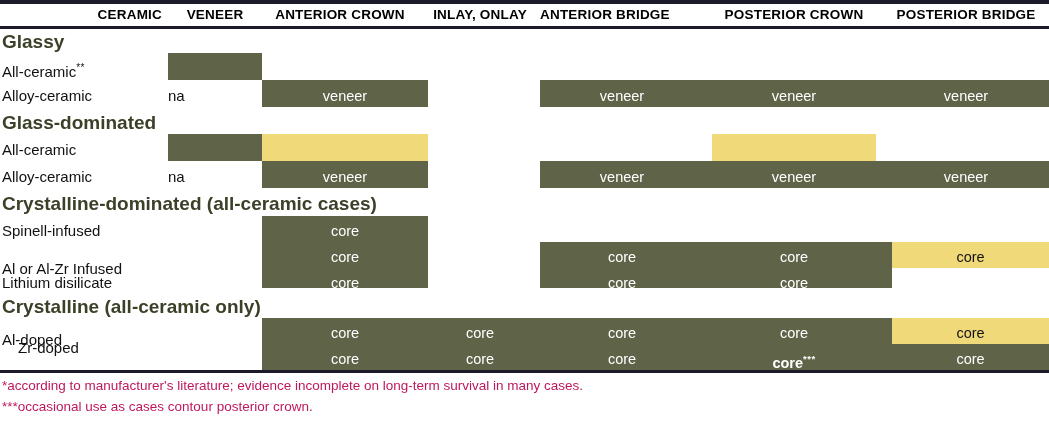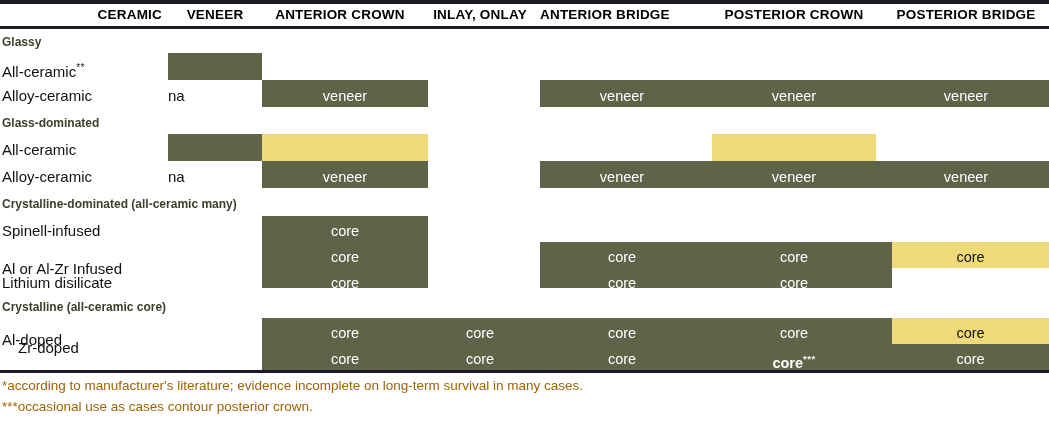--- a/index.html
+++ b/index.html
@@ -57,21 +57,21 @@
   }
   .blk.green  { background: #5f6448; }
   .blk.yellow { background: #f0d978; }
 
   
   .tlayer { position: absolute; left: 0; top: 0; width: 1049px; height: 439px; }
 
   .sec-head {
     position: absolute;
     left: 2px;
-    font-size: 12px;
+    font-size: 19px;
     font-weight: bold;
     color: #3b4028;
     white-space: nowrap;
     line-height: 20px;
   }
   .row-label {
     position: absolute;
     left: 2px;
     font-size: 15px;
     color: #111111;
@@ -107,21 +107,21 @@
   
   .footnotes {
     position: absolute;
     left: 2px;
     top: 375px;
     width: 1040px;
   }
   .fn {
     font-size: 13.5px;
     line-height: 21px;
-    color: #a16207;
+    color: #be185d;
     white-space: nowrap;
   }
   .fn .mark {
     font-size: 13.5px;
     vertical-align: baseline;
   }
 </style>
 </head>
 <body>
 
@@ -157,25 +157,25 @@
       <div class="blk yellow" style="left: 892px; top: 318px; width: 157px; height: 26px;"></div>
     </div>
 
   <div class="tlayer" id="labels-layer">
       <div class="sec-head" style="top: 32px;"><span>Glassy</span></div>
       <div class="row-label" style="top: 58px;"><span>All-ceramic</span><span class="sup">**</span></div>
       <div class="row-label" style="top: 86px;"><span>Alloy-ceramic</span></div>
       <div class="sec-head" style="top: 113px;"><span>Glass-dominated</span></div>
       <div class="row-label" style="top: 140px;"><span>All-ceramic</span></div>
       <div class="row-label" style="top: 167px;"><span>Alloy-ceramic</span></div>
-      <div class="sec-head" style="top: 194px;"><span>Crystalline-dominated (all-ceramic many)</span></div>
+      <div class="sec-head" style="top: 194px;"><span>Crystalline-dominated (all-ceramic cases)</span></div>
       <div class="row-label" style="top: 221px;"><span>Spinell-infused</span></div>
       <div class="row-label" style="top: 259px;"><span>Al or Al-Zr Infused</span></div>
       <div class="row-label" style="top: 273px;"><span>Lithium disilicate</span></div>
-      <div class="sec-head" style="top: 297px;"><span>Crystalline (all-ceramic core)</span></div>
+      <div class="sec-head" style="top: 297px;"><span>Crystalline (all-ceramic only)</span></div>
       <div class="row-label" style="top: 330px;"><span>Al-doped</span></div>
       <div class="row-label" style="top: 338px; margin-left: 16px;"><span>Zr-doped</span></div>
     </div>
 
   <div class="tlayer" id="celltext-layer">
       <div class="na" style="text-align: left; left: 168px; top: 86px; width: 40px;"><span>na</span></div>
       <div class="celltext on-green" style="left: 262px; top: 86px; width: 166px;"><span>veneer</span></div>
       <div class="celltext on-green" style="left: 540px; top: 86px; width: 164px;"><span>veneer</span></div>
       <div class="celltext on-green" style="left: 712px; top: 86px; width: 164px;"><span>veneer</span></div>
       <div class="celltext on-green" style="left: 886px; top: 86px; width: 160px;"><span>veneer</span></div>

